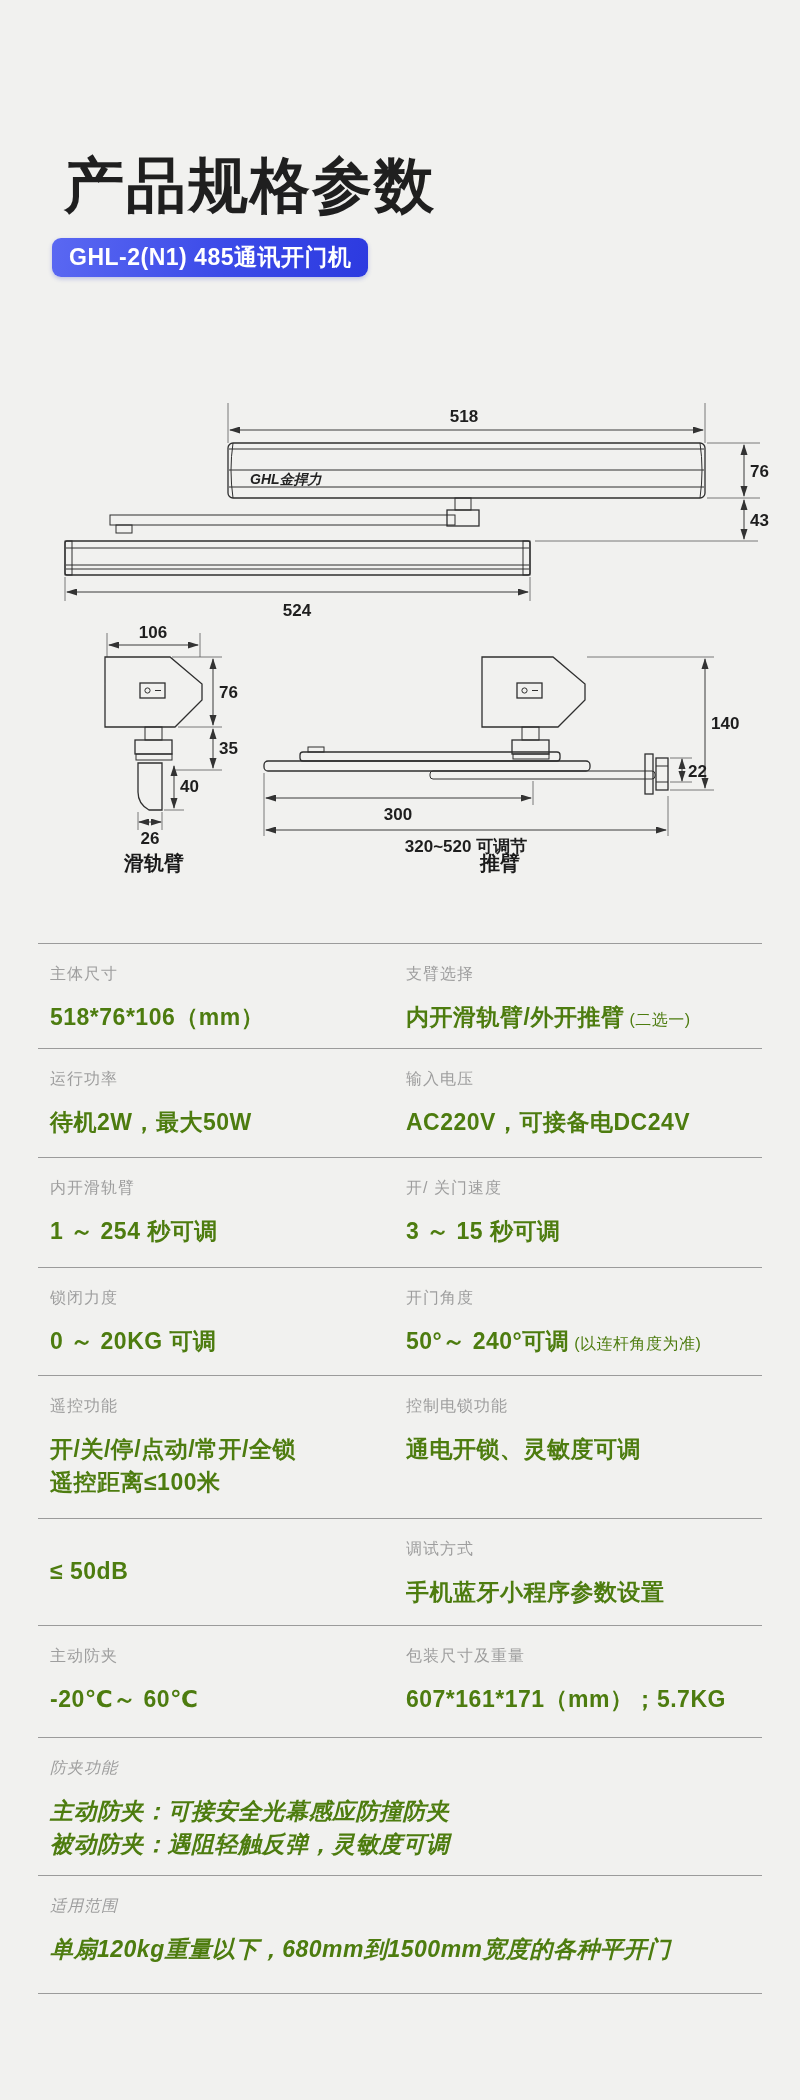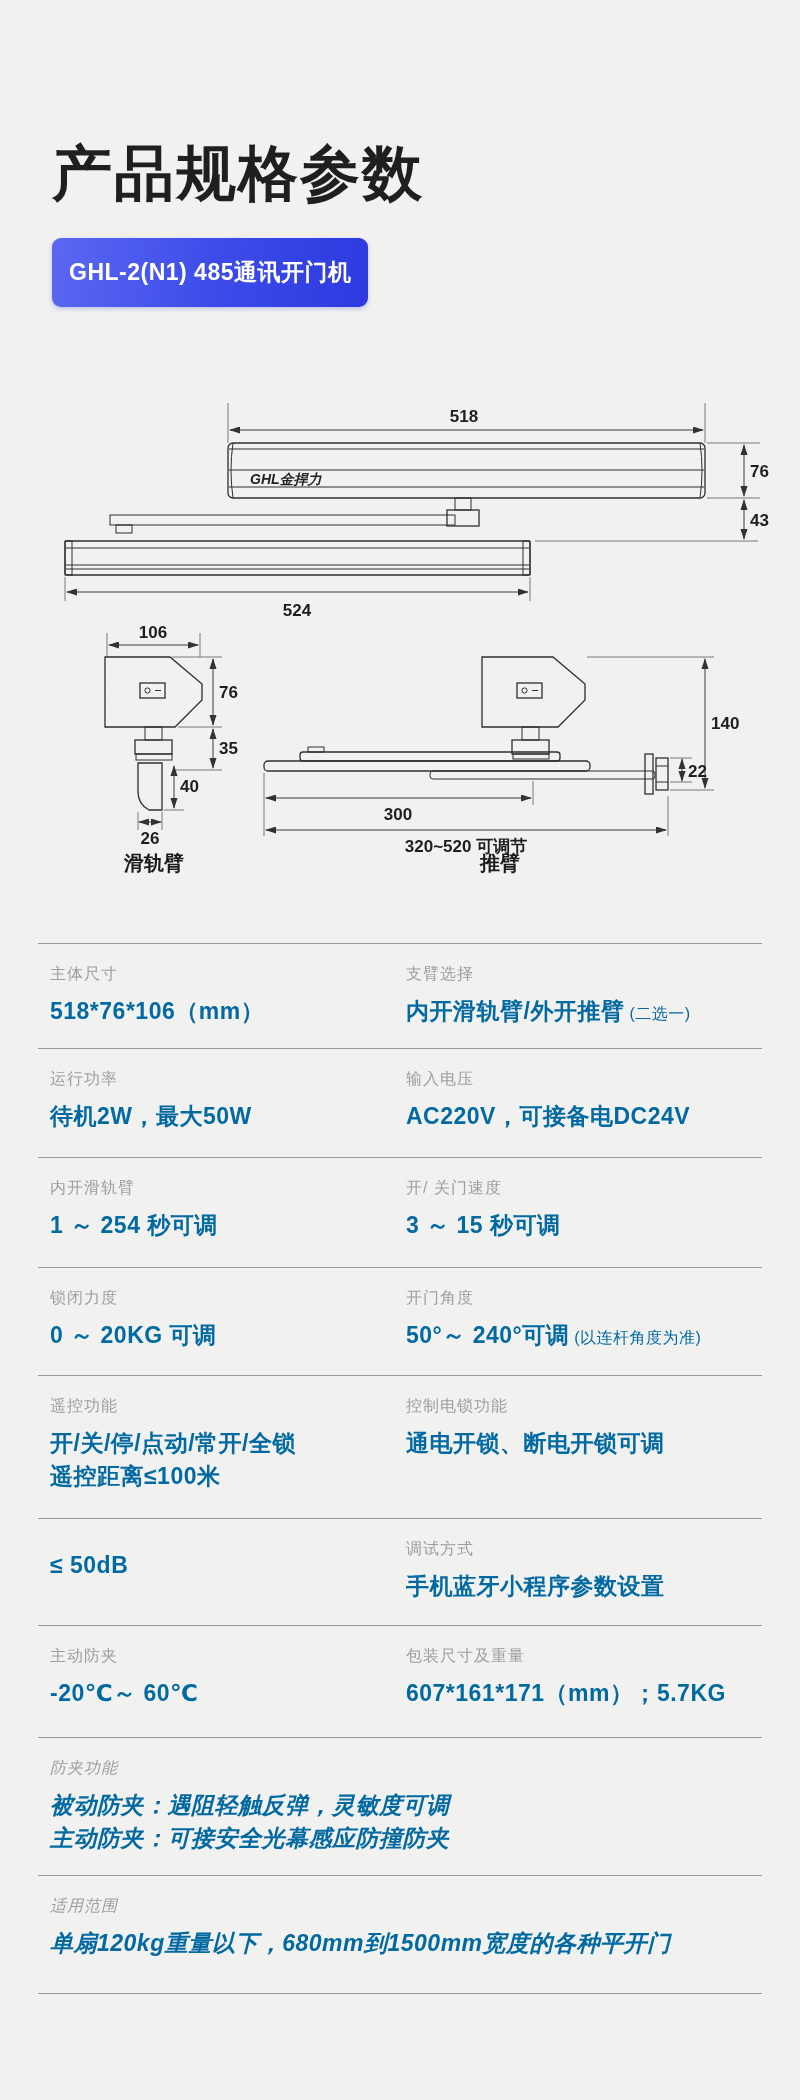--- a/index.html
+++ b/index.html
@@ -8,27 +8,27 @@
     background:#e8e8e6;
   }
   .page{
     position:relative;
     width:800px;height:2100px;
     margin:0 auto;
     background:#f1f1ef;
     overflow:hidden;
   }
   .title{
-    position:absolute;left:52px;top:142px;margin:0;
+    position:absolute;left:52px;top:142px;margin:12px;
     font-size:60px;line-height:1.05;font-weight:900;
     color:#1f1f1f;letter-spacing:2px;
   }
   .badge{
     position:absolute;left:52px;top:238px;
-    height:37px;line-height:37px;padding:16px 17px;
+    height:37px;line-height:37px;padding:1px 17px;
     border-radius:9px;
     background:linear-gradient(100deg,#5a68f2 0%,#3b4ae8 55%,#2c3ae0 100%);
     color:#ffffff;font-size:23px;font-weight:700;letter-spacing:.5px;
     box-shadow:0 2px 4px rgba(40,55,200,.25);
   }
   .svg1{position:absolute;left:0;top:285px;}
   .svg2{position:absolute;left:0;top:620px;}
   svg .part{fill:none;stroke:#2f2f2f;stroke-width:1.3;}
   svg .part-thin{fill:none;stroke:#2f2f2f;stroke-width:1;}
   svg .dimline{stroke:#3a3a3a;stroke-width:1;fill:none;}
@@ -42,21 +42,21 @@
   }
   .spec-row{
     display:grid;grid-template-columns:1fr 1fr;
     box-sizing:border-box;padding:20px 0 0 12px;
     border-top:1.5px solid #9b9b9b;
   }
   .spec-row.full{display:block;font-style:italic;}
   .r0{height:105px}.r1{height:109px}.r2{height:110px}.r3{height:108px}
   .r4{height:143px}.r5{height:107px}.r6{height:112px}.r7{height:138px}.r8{height:118px}
   .lbl{font-size:16px;color:#9e9e9e;font-weight:400;letter-spacing:1px;}
-  .val{font-size:23px;color:#0369a1;font-weight:700;margin-top:10px;letter-spacing:.5px;line-height:1.45;}
+  .val{font-size:23px;color:#4d7c0f;font-weight:700;margin-top:16px;letter-spacing:.5px;line-height:1.45;}
   .note{font-size:16px;font-weight:400;margin-left:5px;}
 </style>
 </head>
 <body>
 
 <div class="page">
 
   <h1 class="title">产品规格参数</h1>
   <div class="badge">GHL-2(N1) 485通讯开门机</div>
 
@@ -266,21 +266,21 @@
     <div class="spec-row r4">
       <div class="cell">
         <div class="lbl">遥控功能</div>
         <div class="val">
           <div>开/关/停/点动/常开/全锁</div>
           <div>遥控距离≤100米</div>
         </div>
       </div>
       <div class="cell">
         <div class="lbl">控制电锁功能</div>
-        <div class="val"><span>通电开锁、断电开锁可调</span></div>
+        <div class="val"><span>通电开锁、灵敏度可调</span></div>
       </div>
     </div>
 
     <div class="spec-row r5">
       <div class="cell">
         <div class="val"><span>≤ 50dB</span></div>
       </div>
       <div class="cell">
         <div class="lbl">调试方式</div>
         <div class="val"><span>手机蓝牙小程序参数设置</span></div>
@@ -294,22 +294,22 @@
       </div>
       <div class="cell">
         <div class="lbl">包装尺寸及重量</div>
         <div class="val"><span>607*161*171（mm）；5.7KG</span></div>
       </div>
     </div>
 
     <div class="spec-row full r7">
       <div class="lbl">防夹功能</div>
       <div class="val">
+        <div>主动防夹：可接安全光幕感应防撞防夹</div>
         <div>被动防夹：遇阻轻触反弹，灵敏度可调</div>
-        <div>主动防夹：可接安全光幕感应防撞防夹</div>
       </div>
     </div>
 
     <div class="spec-row full r8">
       <div class="lbl">适用范围</div>
       <div class="val">
         <div>单扇120kg重量以下，680mm到1500mm宽度的各种平开门</div>
       </div>
     </div>
 

